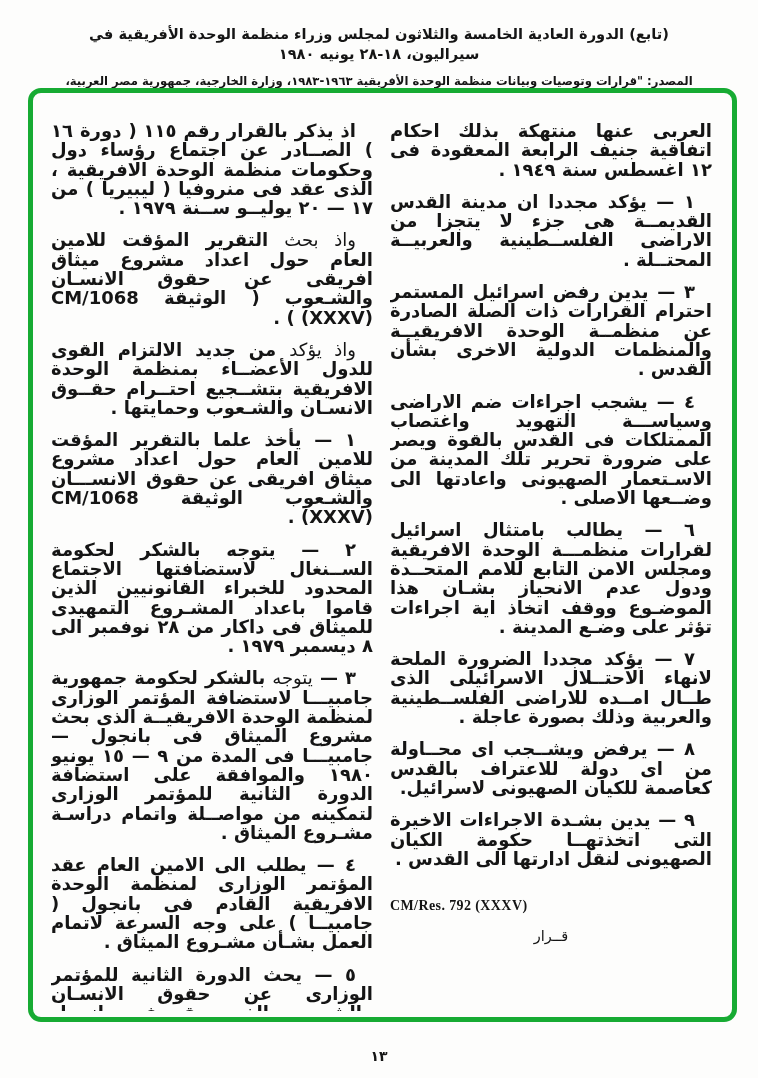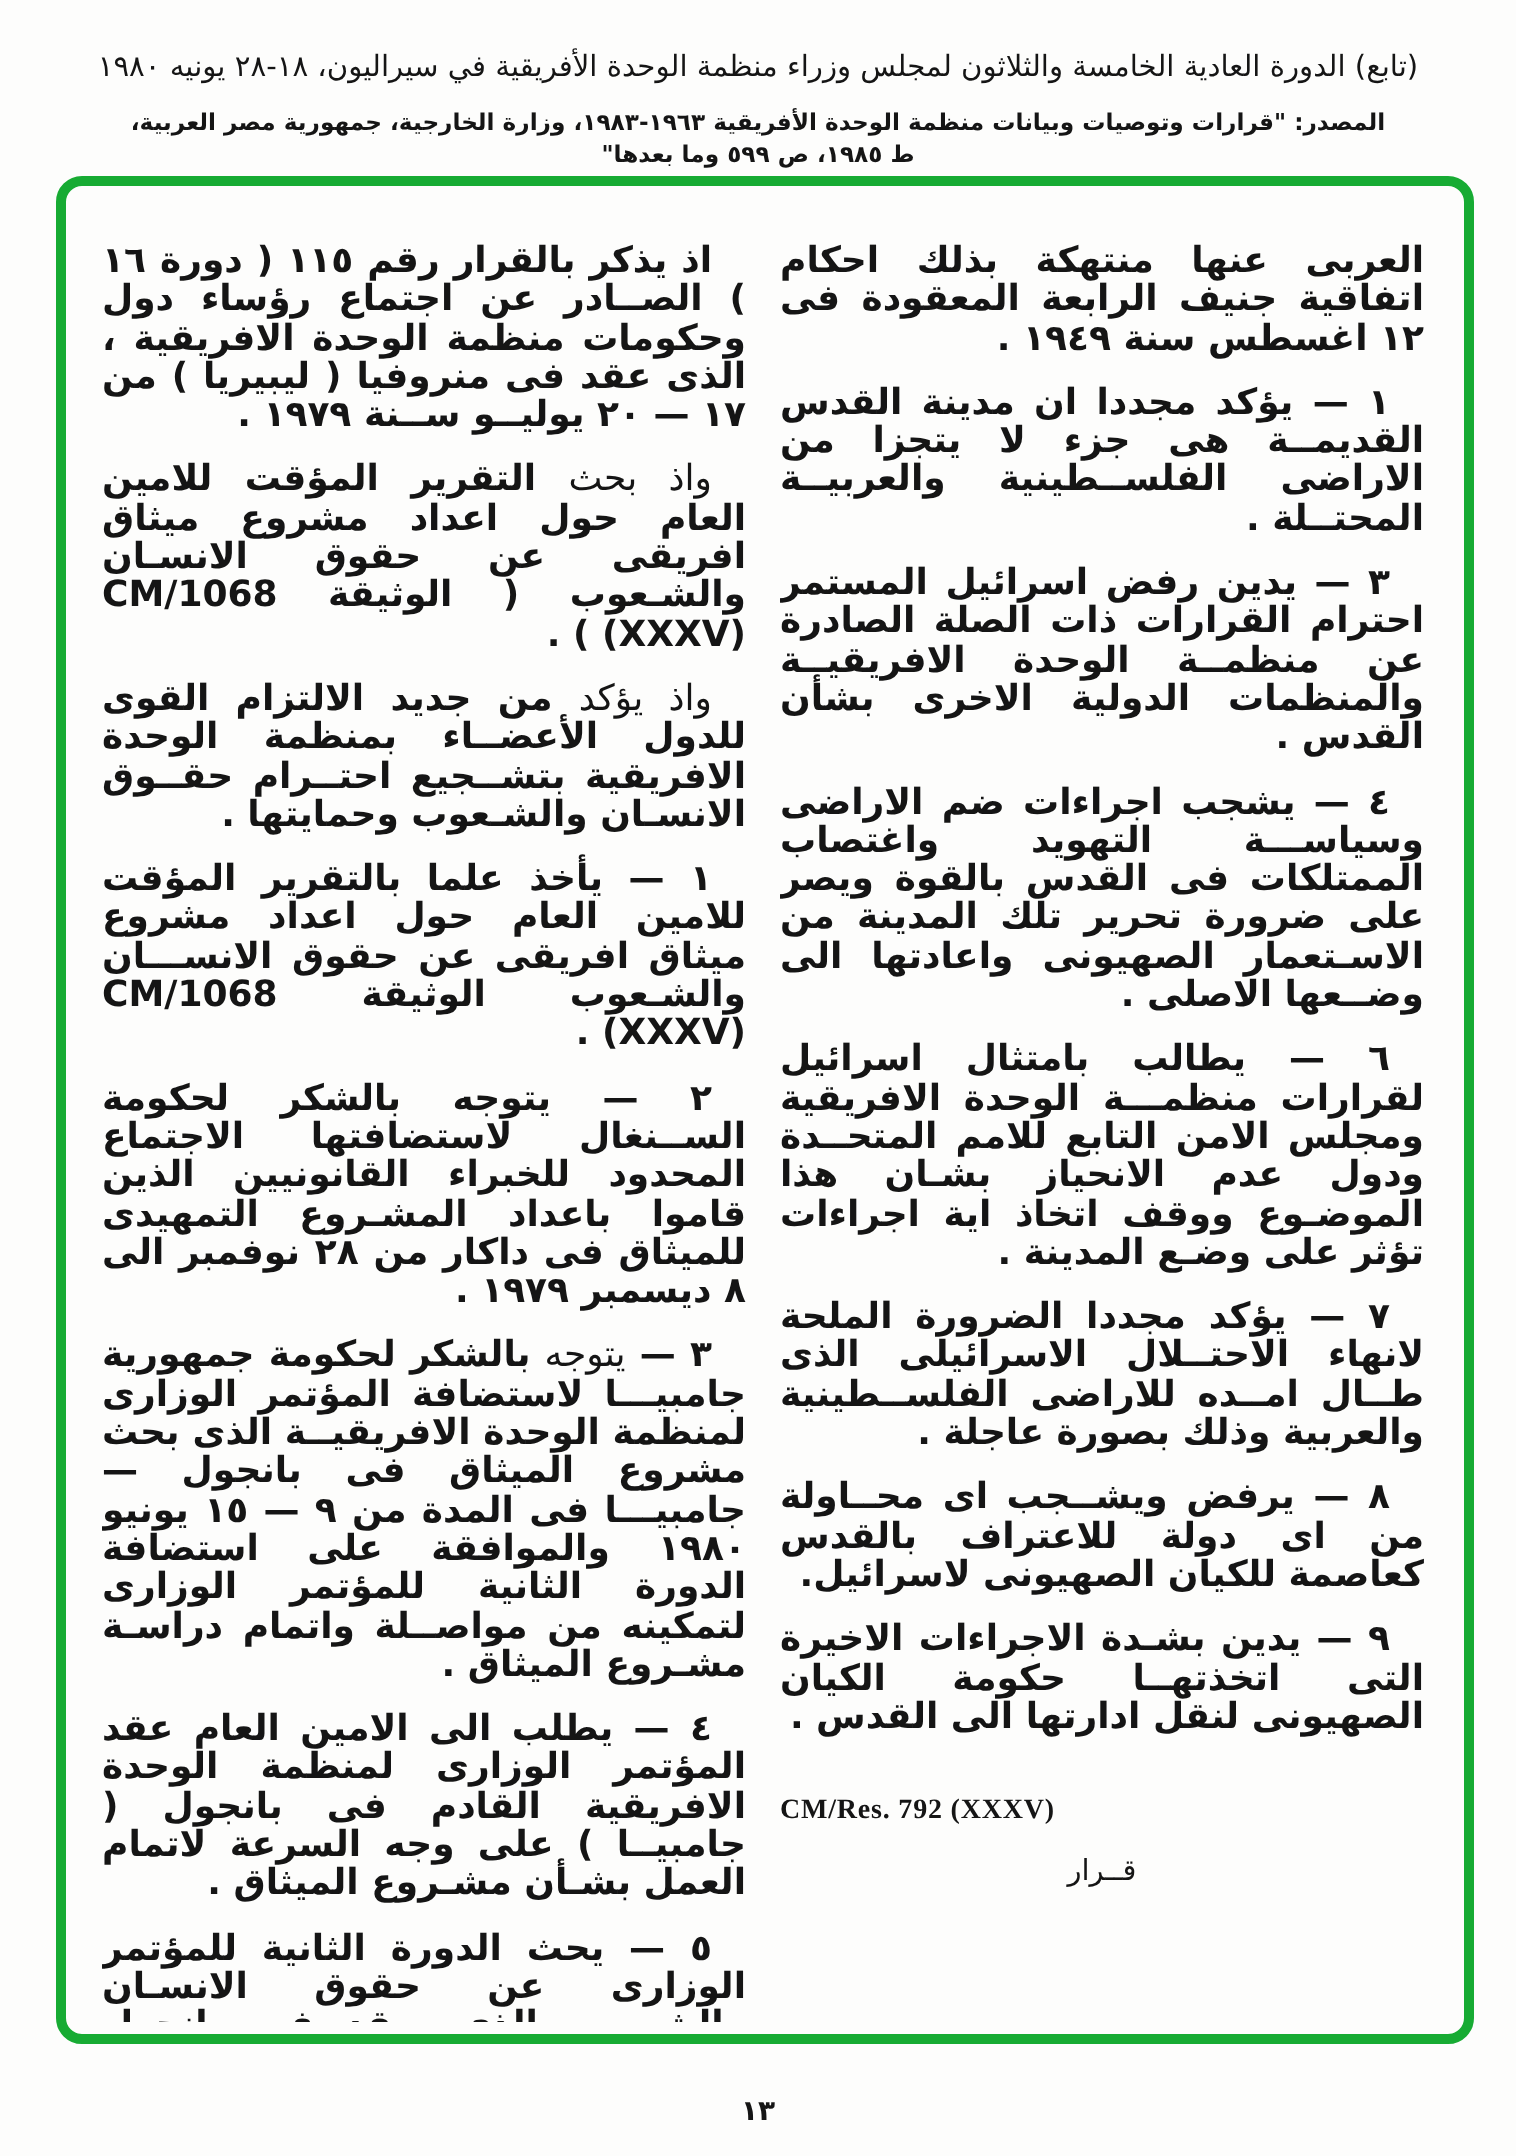--- a/index.html
+++ b/index.html
@@ -5,21 +5,21 @@
   html, body { margin: 0; padding: 0; }
   body {
     width: 758px; height: 1078px;
     background: #fdfdfc;
     color: #151515;
     font-family: "DejaVu Sans", sans-serif;
     overflow: hidden;
     position: relative;
   }
   .page-header { text-align: center; margin-top: 24px; direction: rtl; }
-  .page-header .line1 { font-size: 14.6px; font-weight: normal; line-height: 20px; padding: 0 36px; }
+  .page-header .line1 { font-size: 14.6px; font-weight: bold; line-height: 20px; padding: 0 56px; }
   .page-header .line2 { font-size: 11.6px; font-weight: bold; line-height: 16px; margin-top: 9px; padding: 0 62px; }
 
   .green-box {
     position: absolute;
     left: 28px; top: 88px;
     width: 709px; height: 934px;
     box-sizing: border-box;
     border: 5px solid #17ab33;
     border-radius: 13px;
     background: #fdfdfc;

